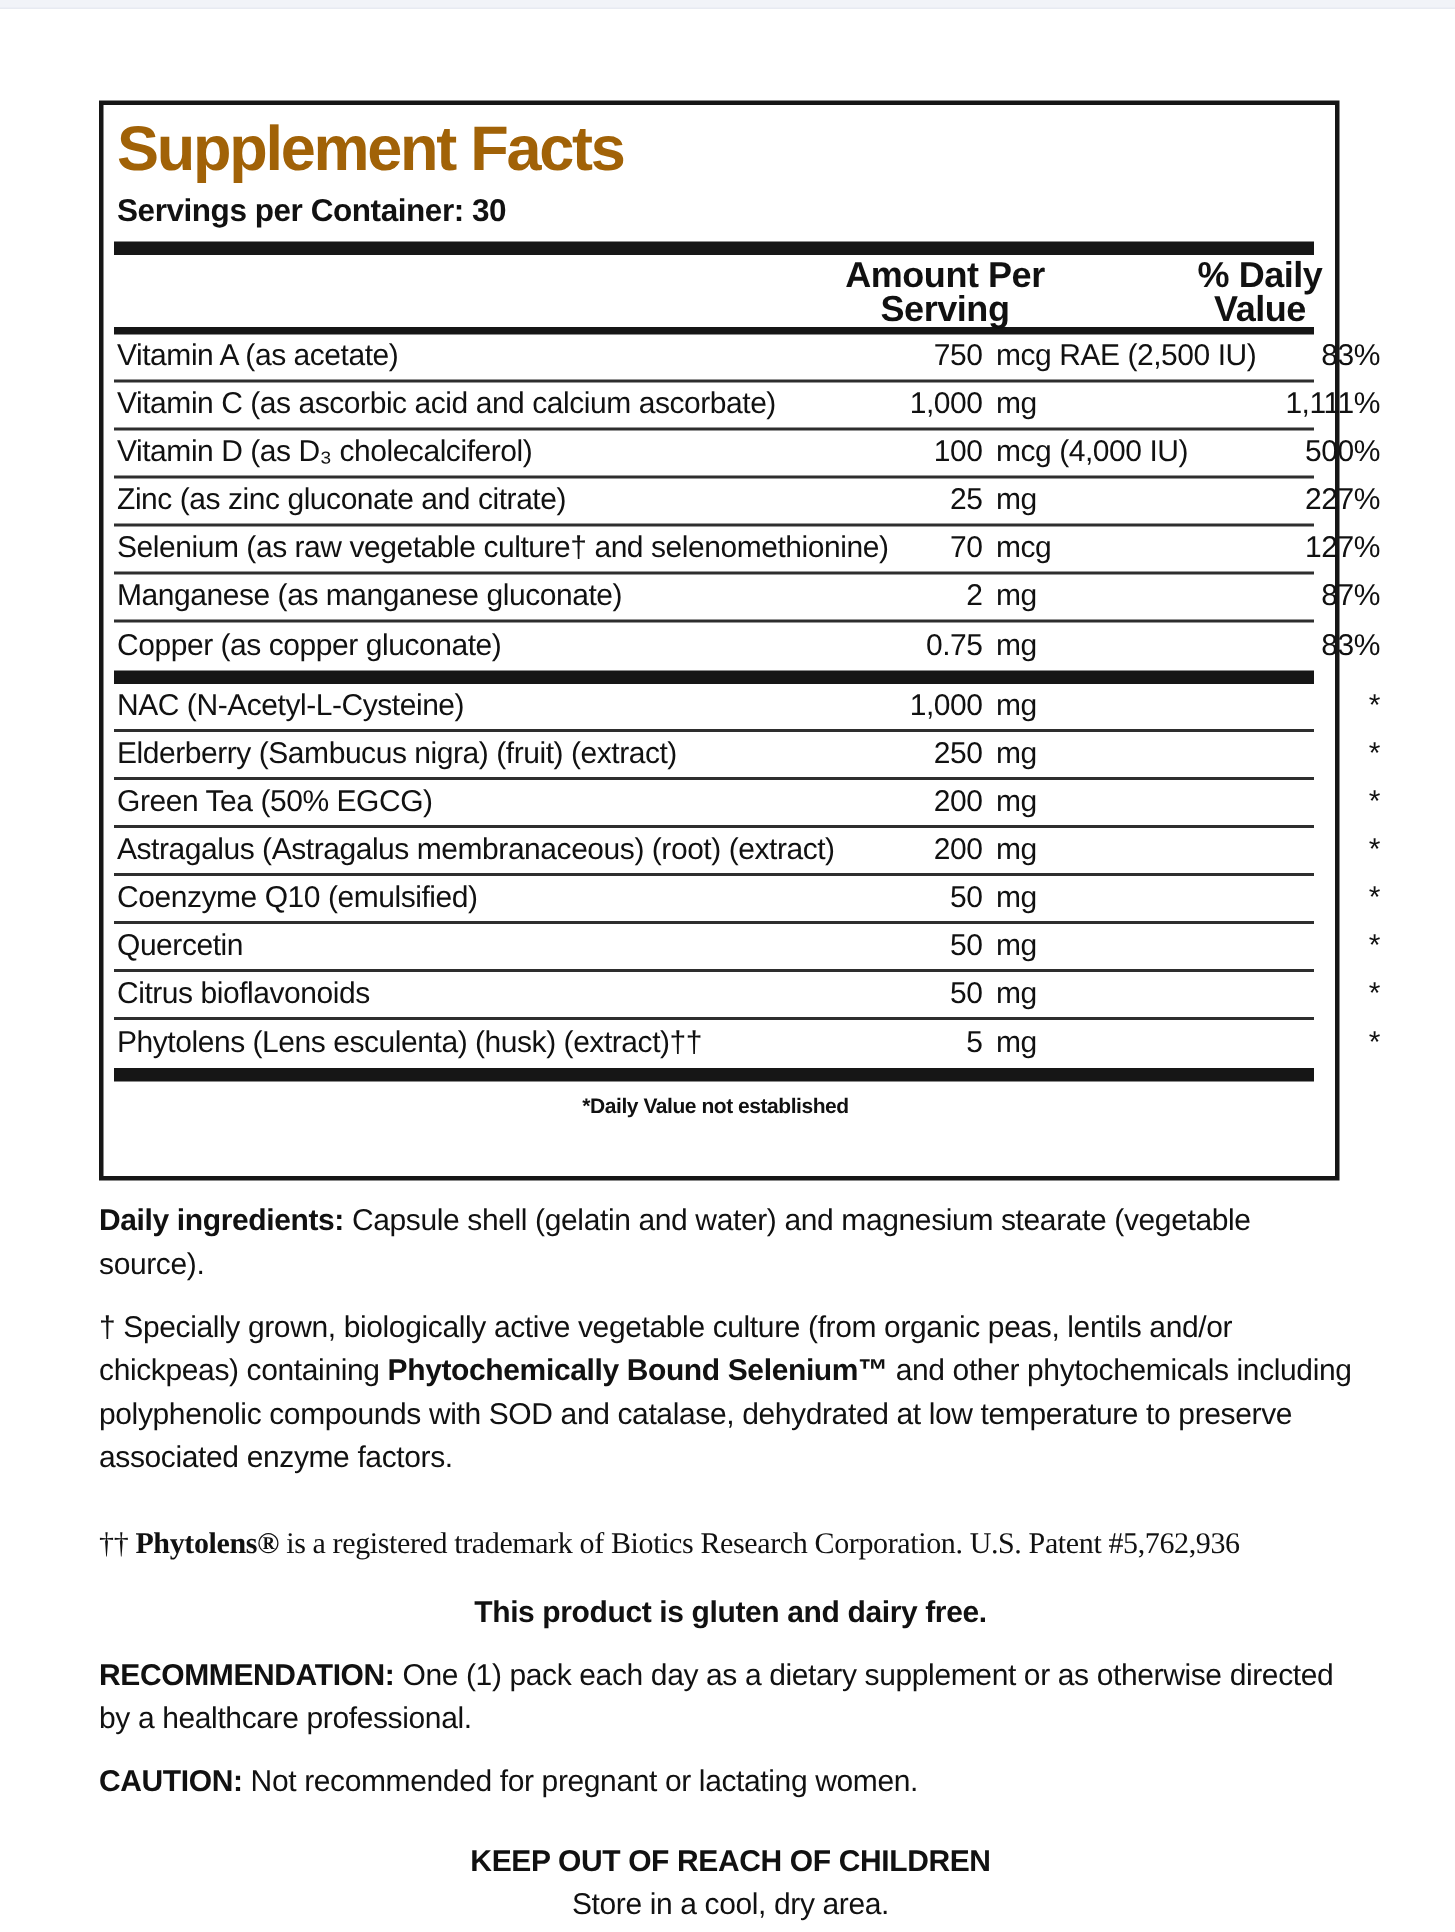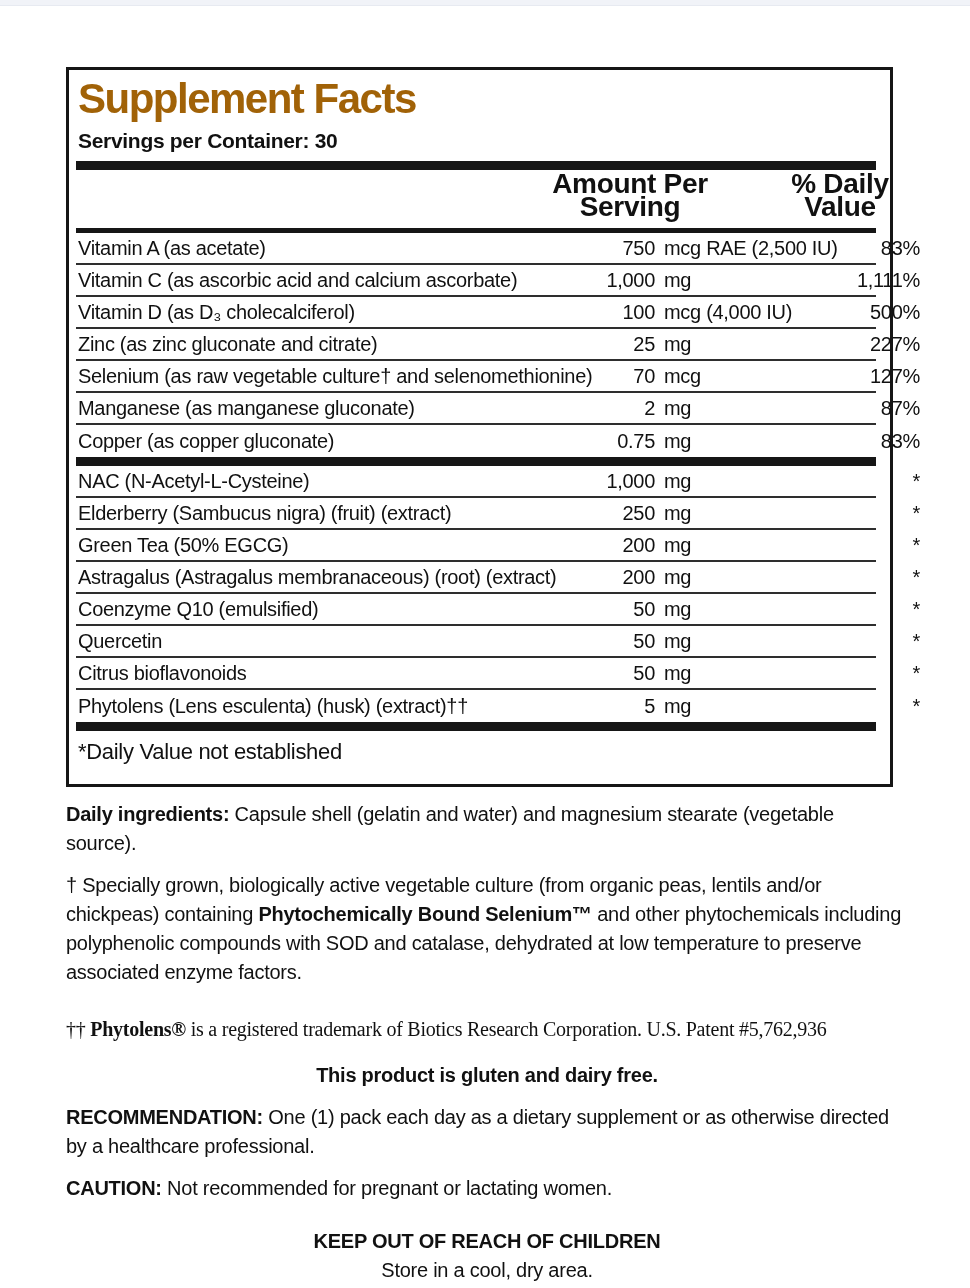--- a/index.html
+++ b/index.html
@@ -42,22 +42,22 @@
     line-height: 24px;
     letter-spacing: -0.3px;
     margin-left: 2px;
   }
   .bar { background: #161616; }
   .bar.thick { height: 9px; }
   .bar.medium { height: 5px; }
   .bar.first { margin-top: 8px; }
   .col-headers {
     position: relative;
-    height: 58px;
-    font-size: 28px;
+    height: 48px;
+    font-size: 24px;
     font-weight: bold;
     line-height: 23px;
     letter-spacing: -0.3px;
   }
   .hdr-amount {
     position: absolute;
     left: 474px; top: 2px;
     width: 160px;
     text-align: center;
     white-space: pre-line;
@@ -83,24 +83,25 @@
     position: absolute;
     top: 50%;
     transform: translateY(-50%);
     white-space: nowrap;
   }
   .row .nm   { left: 2px; }
   .row .num  { left: 0; width: 579px; text-align: right; }
   .row .unit { left: 588px; }
   .row .dv   { left: 684px; width: 160px; text-align: right; }
   .footnote {
-    font-size: 22px;
-    font-weight: normal;
+    font-size: 14px;
+    font-weight: bold;
     letter-spacing: -0.3px;
     padding: 8px 0 0 2px;
+    text-align: center;
   }
   
   .notes {
     margin-left: 66px;
     width: 842px;
     font-size: 20px;
     line-height: 29px;
     letter-spacing: -0.25px;
   }
   .notes p { margin: 13px 0 0 0; }

